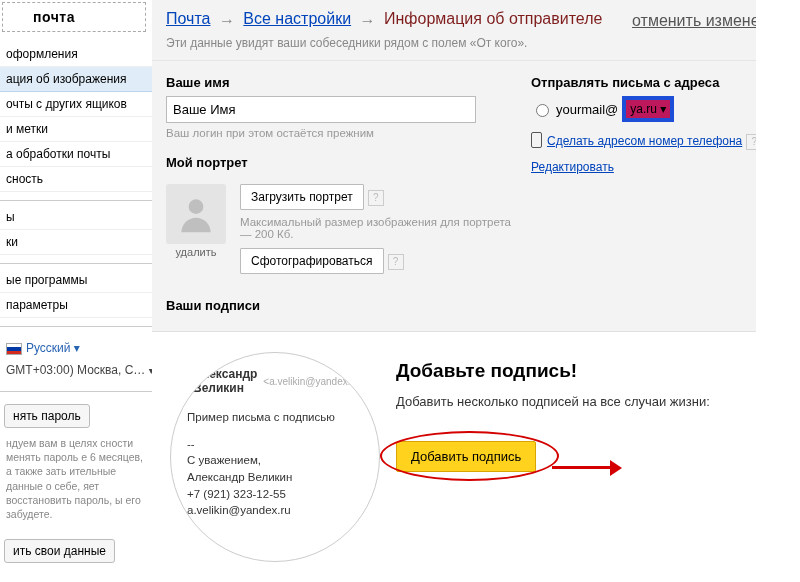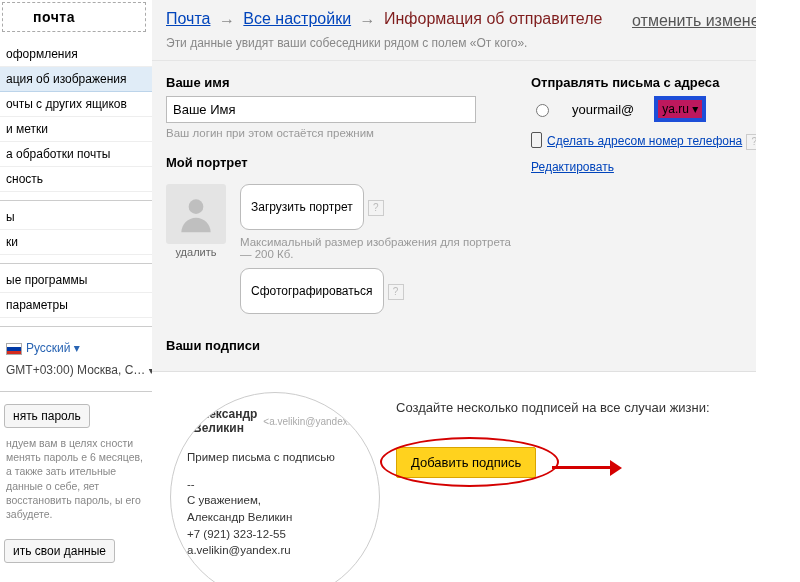--- a/index.html
+++ b/index.html
@@ -26,30 +26,30 @@
 .crumbs .now{color:#7f1d1d;text-decoration:none}
 .toprow .cancel{position:absolute;right:14px;top:12px;font-size:16px;color:#555}
 .desc{color:#888;font-size:12px;margin-top:8px}
 .panel{background:#f3f3f3;padding:14px 14px 18px 14px}
 .cols{display:flex;gap:18px}
 .col-l{flex:1}
 .col-r{width:255px}
 .lbl{font-weight:bold;font-size:13px;margin-bottom:6px}
 .inp{width:310px;padding:5px 6px;border:1px solid #bbb;font-size:13px;box-sizing:border-box}
 .sub{color:#999;font-size:11.5px;margin-top:4px}
-.radio-row{display:flex;align-items:center;gap:20px;margin-top:2px}
+.radio-row{display:flex;align-items:center;gap:4px;margin-top:2px}
 .sel{border:4px solid #1d4ed8;padding:2px 4px;font-size:12px;background:#be185d}
 .help-ic{display:inline-block;width:14px;height:14px;border:1px solid #ccc;color:#bbb;font-size:10px;text-align:center;line-height:14px;margin-left:4px}
 .rlink{font-size:12px;display:block;margin-top:10px}
 .rlink .mob{display:inline-block;width:9px;height:14px;border:1.5px solid #555;border-radius:2px;vertical-align:-3px;margin-right:5px}
 .portr{display:flex;gap:14px;margin-top:14px}
 .avatar{width:60px;height:60px;background:#e4e4e4;border-radius:3px;position:relative;display:flex;align-items:center;justify-content:center}
 .avatar svg{width:44px;height:44px}
 .del{font-size:11px;color:#666;text-align:center;margin-top:2px}
-.pbtns .b{display:inline-block;padding:15px 10px;border:1px solid #bbb;border-radius:9px;background:#fff;font-size:12px;cursor:pointer}
+.pbtns .b{display:inline-block;padding:5px 10px;border:1px solid #bbb;border-radius:1px;background:#fff;font-size:12px;cursor:pointer}
 .pbtns .line{margin-bottom:6px}
 .pbtns .sub{margin:2px 0 8px 0}
 .sign-hdr{font-weight:bold;margin-top:18px}
 .sign-area{background:#fff;border-top:1px solid #e0e0e0;padding:20px 18px 30px 18px;display:flex;gap:16px;position:relative}
 .circle{width:210px;height:210px;border:1px solid #ccc;border-radius:50%;padding:14px 16px;box-sizing:border-box;font-size:11.5px;color:#333;position:relative;overflow:hidden}
 .circle .u{display:flex;align-items:center;gap:6px;margin-bottom:14px}
 .circle .u .av{width:22px;height:22px;background:#555;border-radius:2px}
 .circle .u .nm{font-weight:bold;font-size:12px}
 .circle .u .em{color:#aaa;font-size:10px}
 .circle .body div{line-height:1.45}
@@ -164,21 +164,22 @@
           <div>Пример письма с подписью</div>
           <div style="height:10px"></div>
           <div>--</div>
           <div>С уважением,</div>
           <div>Александр Великин</div>
           <div>+7 (921) 323-12-55</div>
           <div>a.velikin@yandex.ru</div>
         </div>
       </div>
       <div class="sign-r">
-        <p>Создайте несколько подписей на все случаи жизни:</p>
+        <h2>Добавьте подпись!</h2>
+        <p>Добавить несколько подписей на все случаи жизни:</p>
         <div class="addbtn-wrap">
           <div class="ring"></div>
           <button class="addbtn">Добавить подпись</button>
         </div>
       </div>
     </div>
 
     <div class="arrow">
         <div class="line"></div>
         <div class="head"></div>

